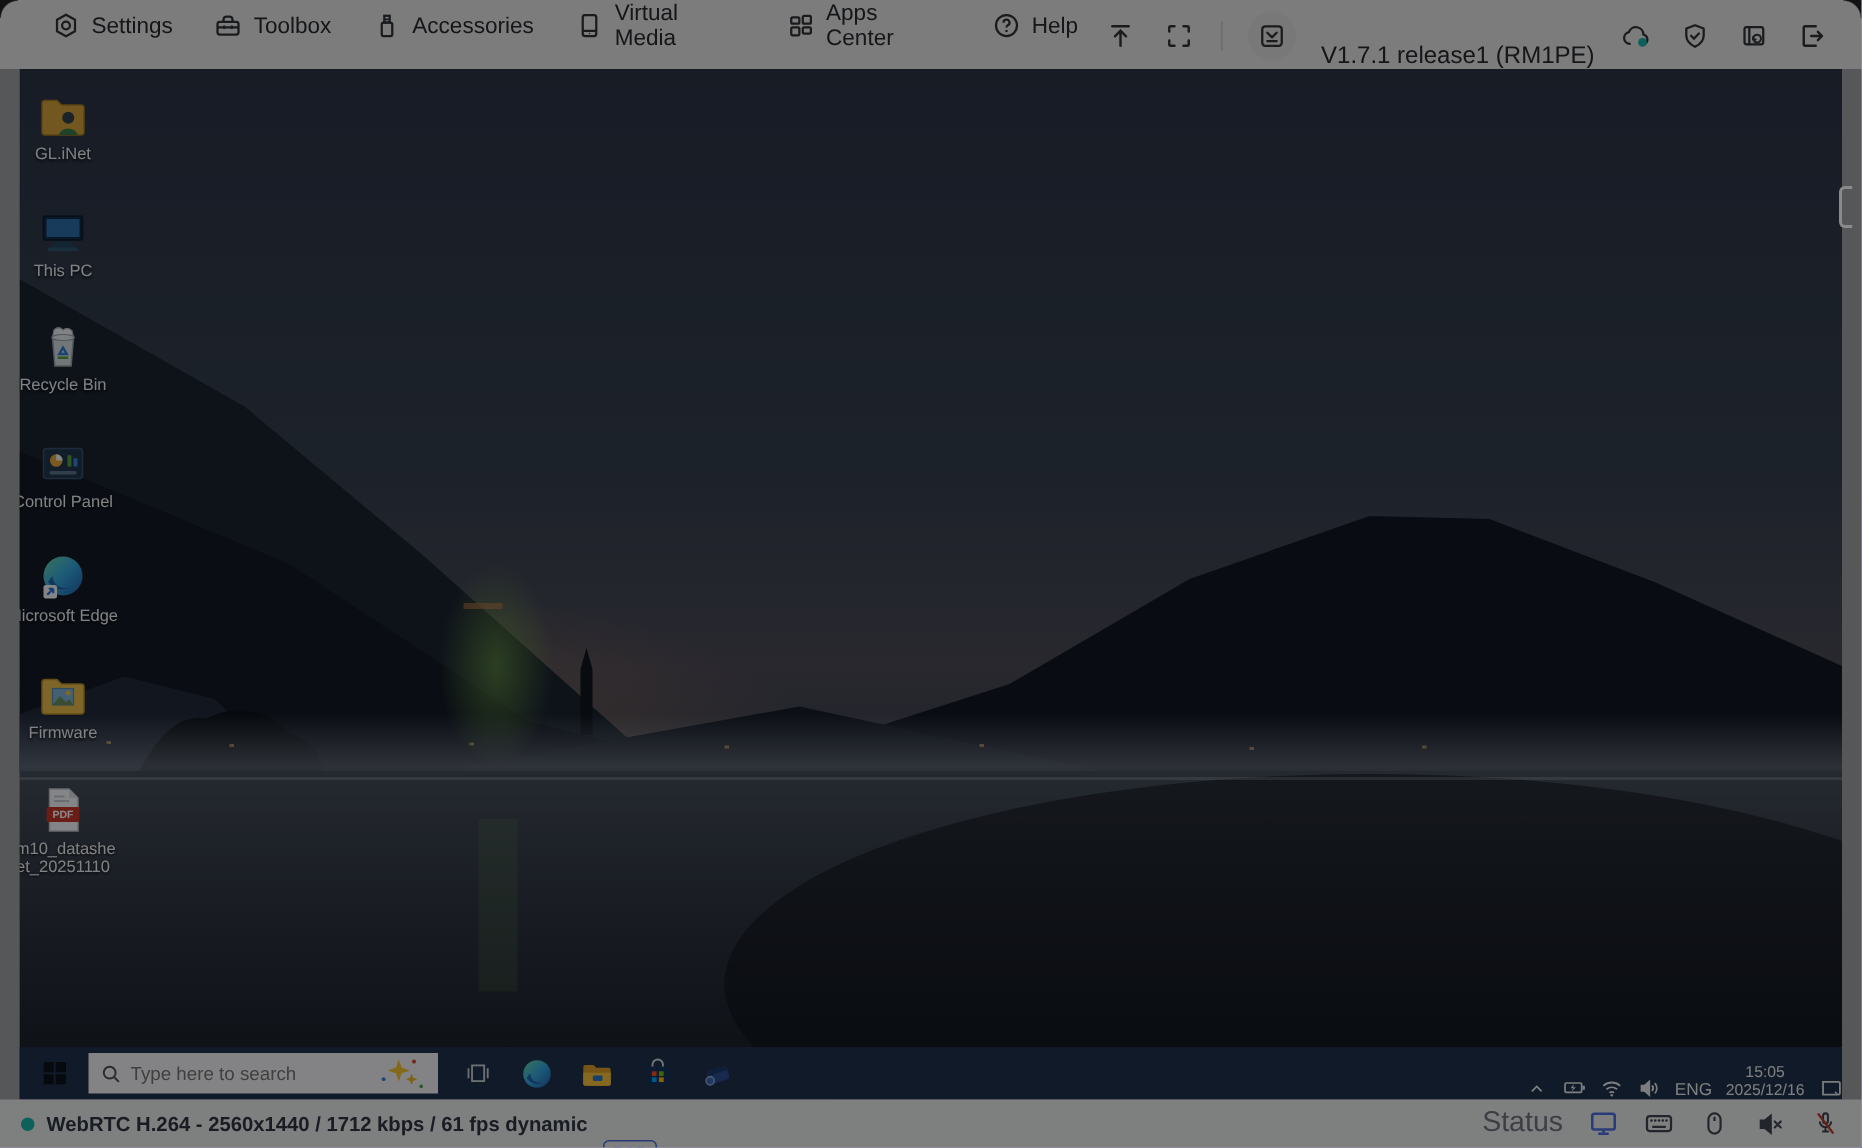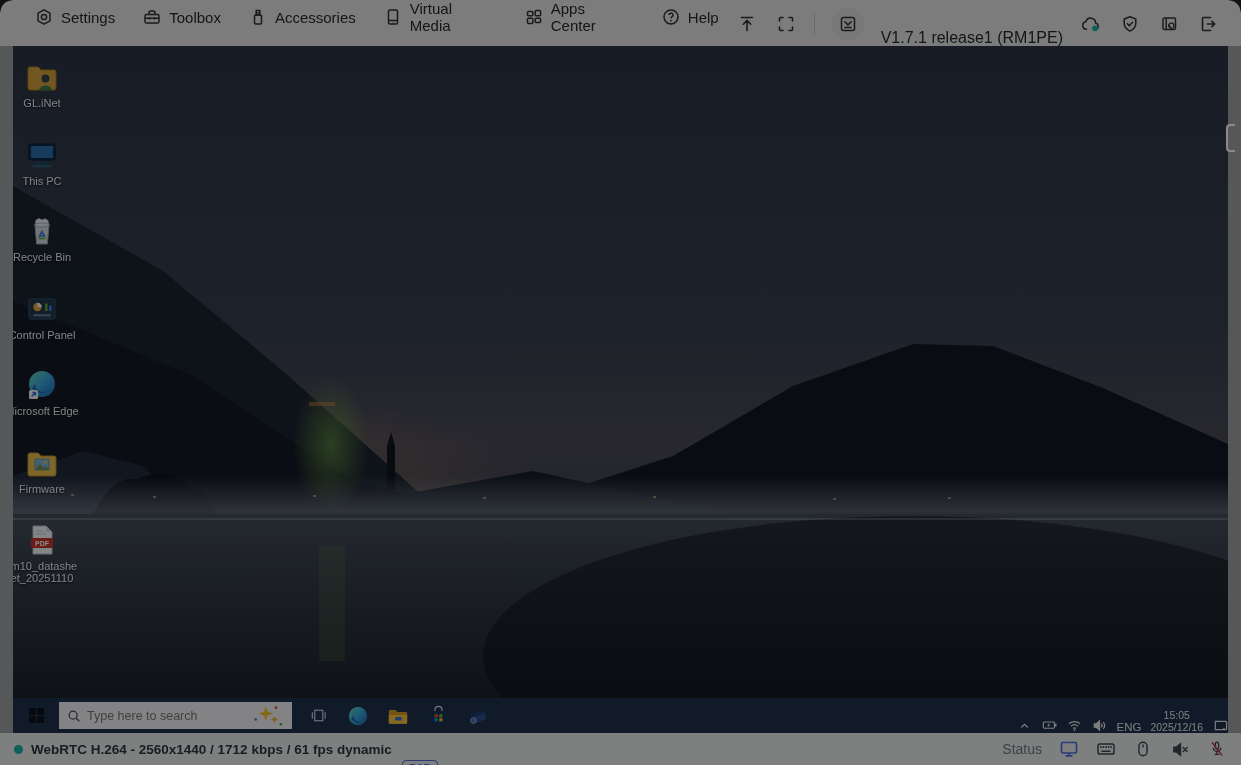--- a/index.html
+++ b/index.html
@@ -44,21 +44,21 @@
   .tray-ic { display:inline-flex; width:16px; height:16px; align-items:center; justify-content:center; cursor:pointer; }
   .tray-lang { font-size:11.5px; color:#e8eaec; cursor:pointer; }
   .tray-clock { font-size:10.5px; line-height:12px; color:#e8eaec; text-align:center; cursor:pointer; }
 
   
   .statusbar { position:absolute; left:0; right:0; bottom:0; height:32px; background:#e9eaeb; display:flex; align-items:center; padding:16px 14px; z-index:10; }
   .sdot { width:9px; height:9px; border-radius:50%; background:#17b3a6; margin-right:8px; }
   .stream-text { font-size:13.5px; font-weight:700; color:#2f3540; }
   .p2p-badge { margin-left:10px; font-size:12px; font-weight:700; color:#4f6bdd; border:1.5px solid #4f6bdd; border-radius:4px; padding:0 6px; line-height:16px;margin-top:40px; }
   .sb-right { margin-left:auto; display:flex; align-items:center; gap:17px; }
-  .status-label { font-size:14px; color:#6f757e;margin-left:16px; }
+  .status-label { font-size:19px; color:#6f757e;margin-left:16px; }
   .sb-ic { display:inline-flex; width:20px; height:20px; align-items:center; justify-content:center; cursor:pointer; }
 
   
   .overlay { position:absolute; inset:0; background:rgba(0,0,0,0.46); z-index:40; }
   .modal { position:absolute; left:395px; top:256px; width:450px; background:#fff; border-radius:10px; z-index:50; box-shadow:0 12px 40px rgba(0,0,0,.35); }
   .modal-header { display:flex; align-items:center; padding:20px 24px 15px 20px; }
   .modal-title { font-size:19px; font-weight:700; color:#1f2633; }
   .modal-close { margin-left:auto; font-size:18px; color:#8a9099; cursor:pointer; line-height:18px; }
   .modal-divider { height:1px; background:#ececee; margin:0 20px; }
   .modal-body { text-align:center; padding:22px 24px 22px; }

